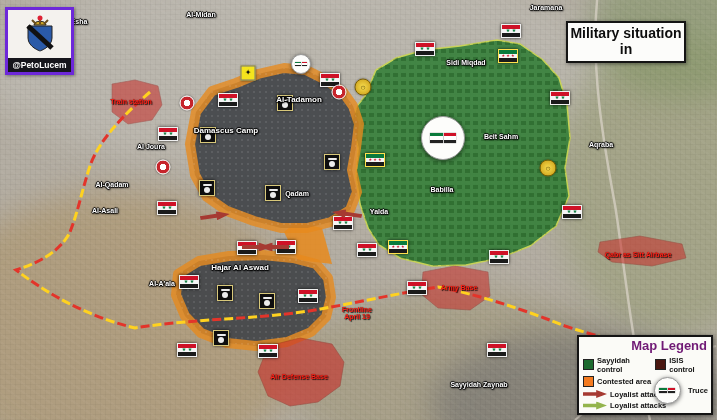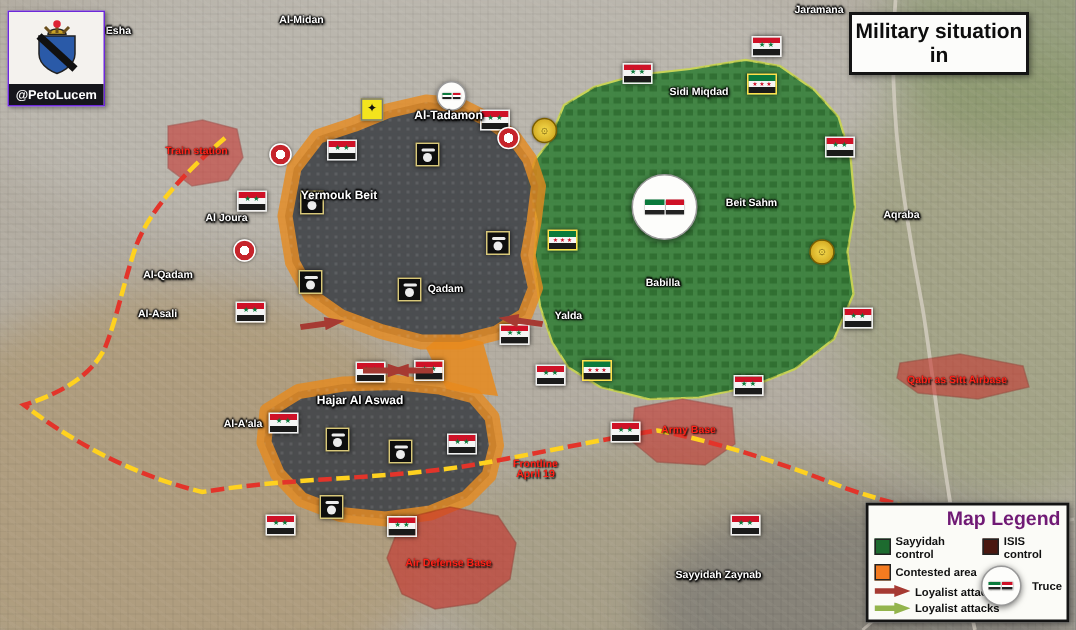--- a/index.html
+++ b/index.html
@@ -50,26 +50,26 @@
     box-shadow:0 1px 4px rgba(0,0,0,.55);transform:translate(-50%,-50%);
     display:flex;align-items:center;justify-content:center;gap:1px;}
   .truce .tf{display:block;width:30%;height:22%;box-shadow:0 0 1px rgba(0,0,0,.6);}
   .truce .tf.g{background:linear-gradient(180deg,#0a7a3c 0 34%,#fff 34% 67%,#222 67%);}
   .truce .tf.r{background:linear-gradient(180deg,#cf1127 0 34%,#fff 34% 67%,#222 67%);}
   .arrow{position:absolute;width:30px;height:9px;background:#b23a2e;
     clip-path:polygon(0 28%,55% 28%,55% 0,100% 50%,55% 100%,55% 72%,0 72%);
     filter:drop-shadow(0 0 1px rgba(60,0,0,.9));}
   
   .logo-box{position:absolute;left:5px;top:7px;width:63px;height:62px;background:#f4f2ee;
-    border:1px solid #6d28d9;display:flex;flex-direction:column;box-shadow:1px 1px 3px rgba(0,0,0,.4);}
+    border:3px solid #6d28d9;display:flex;flex-direction:column;box-shadow:1px 1px 3px rgba(0,0,0,.4);}
   .crest{flex:1;display:flex;align-items:center;justify-content:center;}
   .handle{background:#16161c;color:#fff;font:700 8.5px "Liberation Sans",sans-serif;
     text-align:center;padding:2px 0;}
   
-  .title-box{position:absolute;top:8px;left:566px;width:120px;background:#fcfcfa;
+  .title-box{position:absolute;top:21px;left:566px;width:120px;background:#fcfcfa;
     border:2px solid #141414;text-align:center;padding:3px 1px 4px;box-sizing:border-box;
     box-shadow:1px 1px 4px rgba(0,0,0,.45);}
   .title-line{font:800 14px "Liberation Sans",sans-serif;line-height:1.12;color:#0d0d0d;}
   .title-date{font:700 9px "Liberation Sans",sans-serif;color:#e01212;margin-top:1px;}
   
   .legend-box{position:absolute;left:577px;top:335px;width:136px;height:80px;background:#fbfbf7;
     border:2px solid #141414;box-sizing:border-box;padding:1px 4px;box-shadow:1px 1px 4px rgba(0,0,0,.45);}
   .legend-title{font:800 13px "Liberation Sans",sans-serif;text-align:right;color:#701a75;}
   .lg-row{display:flex;align-items:center;gap:3px;margin:2.5px 0;font:700 7.5px "Liberation Sans",sans-serif;color:#111;}
   .lg-col{display:flex;align-items:center;gap:3px;}
@@ -249,22 +249,22 @@
   <div id="label-layer">
   <div class="map-label" style="left: 70px; top: 21px;">Nahr Esha</div>
       <div class="map-label" style="left: 201px; top: 14px;">Al-Midan</div>
       <div class="map-label" style="left: 546px; top: 7px;">Jaramana</div>
       <div class="map-label" style="left: 601px; top: 144px;">Aqraba</div>
       <div class="map-label red" style="left: 131px; top: 101px;">Train station</div>
       <div class="map-label" style="left: 151px; top: 146px;">Al Joura</div>
       <div class="map-label" style="left: 112px; top: 184px;">Al-Qadam</div>
       <div class="map-label" style="left: 105px; top: 210px;">Al-Asali</div>
       <div class="map-label" style="left: 162px; top: 283px;">Al-A'ala</div>
-      <div class="map-label big" style="left: 299px; top: 77px;">Al-Tadamon</div>
-      <div class="map-label big" style="left: 226px; top: 130px;">Yermouk Beit</div>
+      <div class="map-label big" style="left: 299px; top: 99px;">Al-Tadamon</div>
+      <div class="map-label big" style="left: 226px; top: 130px;">Damascus Camp</div>
       <div class="map-label" style="left: 297px; top: 193px;">Qadam</div>
       <div class="map-label big" style="left: 240px; top: 267px;">Hajar Al Aswad</div>
       <div class="map-label" style="left: 466px; top: 62px;">Sidi Miqdad</div>
       <div class="map-label" style="left: 501px; top: 136px;">Beit Sahm</div>
       <div class="map-label" style="left: 442px; top: 189px;">Babilla</div>
       <div class="map-label" style="left: 379px; top: 211px;">Yalda</div>
       <div class="map-label red" style="left: 459px; top: 287px;">Army Base</div>
       <div class="map-label red" style="left: 638px; top: 254px;">Qabr as Sitt Airbase</div>
       <div class="map-label red" style="left: 299px; top: 376px;">Air Defense Base</div>
       <div class="map-label" style="left: 479px; top: 384px;">Sayyidah Zaynab</div>

